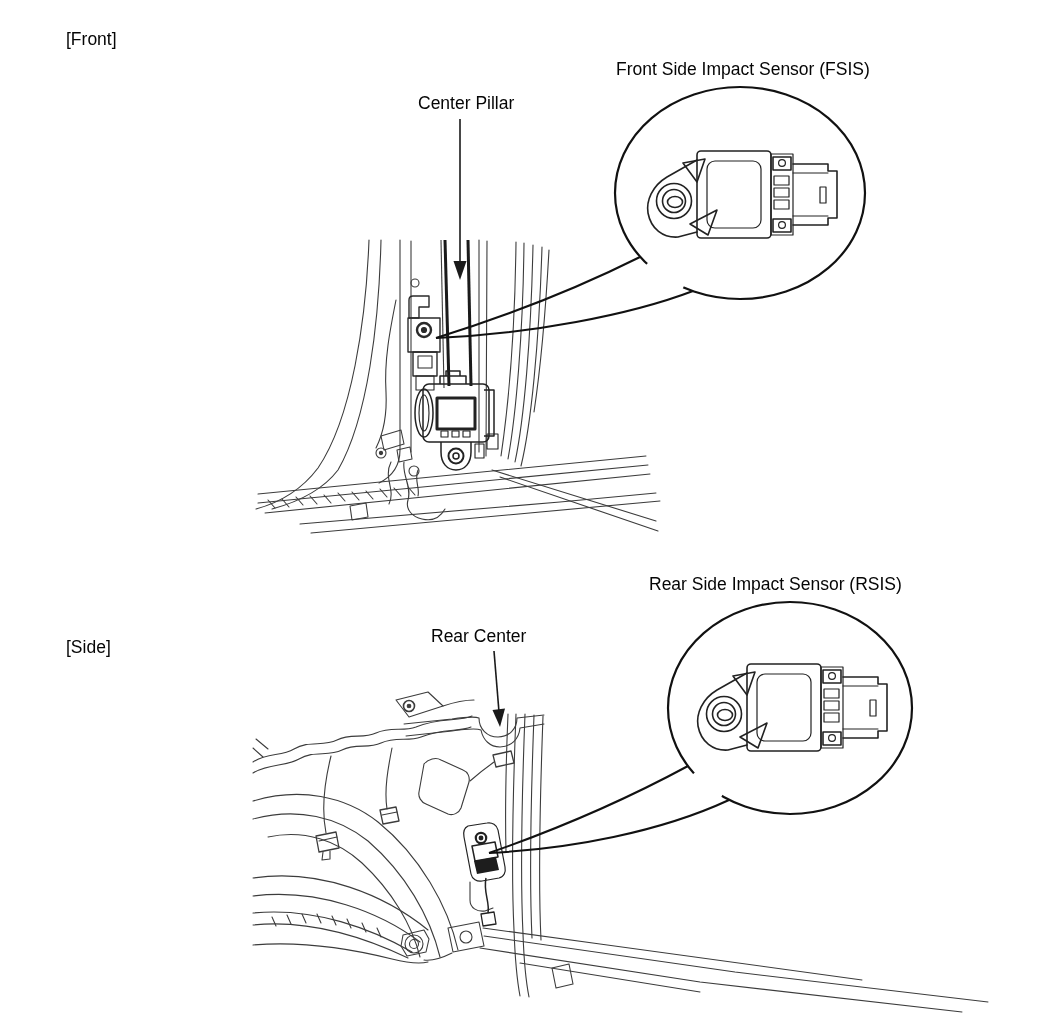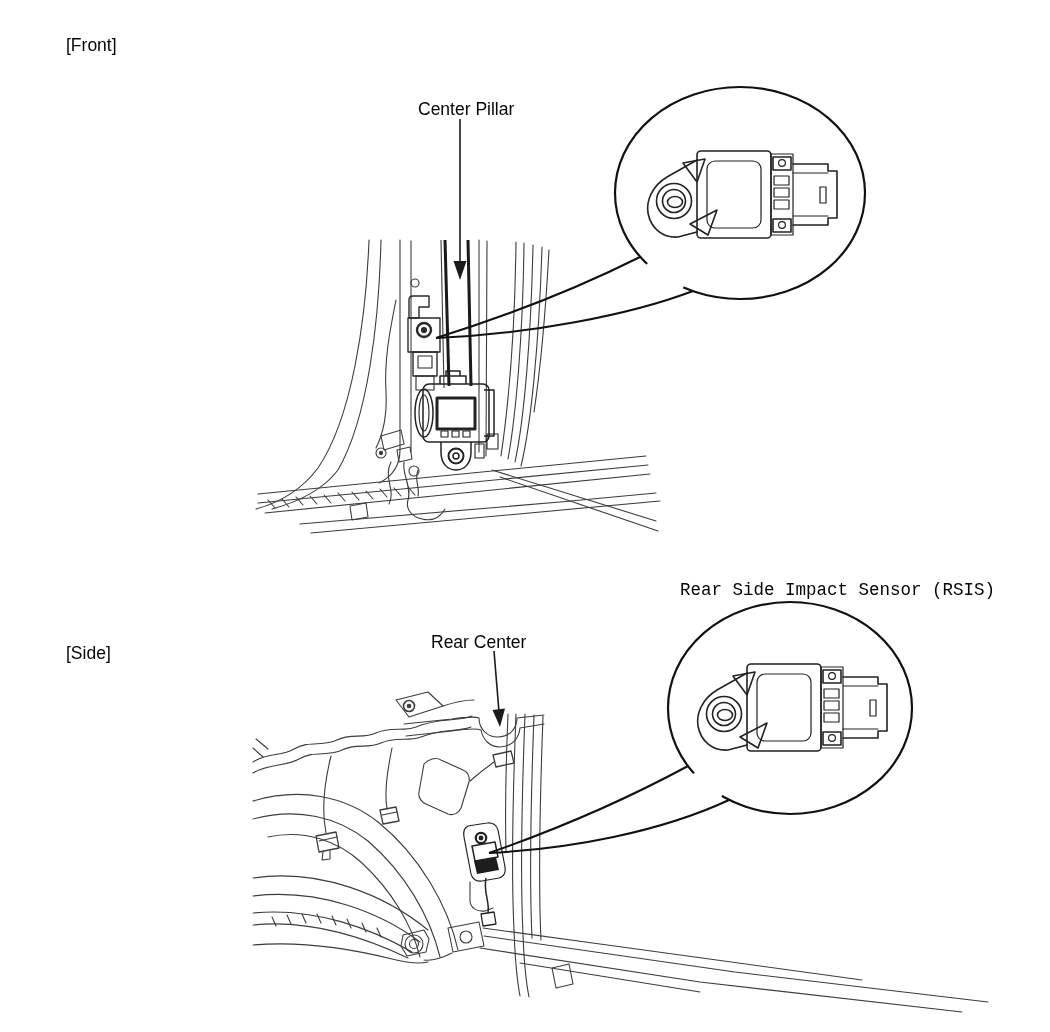--- a/index.html
+++ b/index.html
@@ -1,21 +1,21 @@
 <!DOCTYPE html>
 <html><head>
 <meta charset="utf-8">
 <style>
   html,body{margin:0;padding:0;background:#ffffff;}
   #page{
     position:relative;width:1050px;height:1032px;background:#ffffff;overflow:hidden;
     font-family:"Liberation Sans","DejaVu Sans",sans-serif;color:#000;
   }
   #art{position:absolute;left:0;top:0;width:1050px;height:1032px;}
-  .lbl{position:absolute;font-size:17.5px;line-height:21px;white-space:nowrap;color:#050505;margin-top:6px;}
+  .lbl{position:absolute;font-size:17.5px;line-height:21px;white-space:nowrap;color:#050505;}
   .tag{font-size:17.5px;}
 </style>
 </head>
 <body>
 
 <div id="page">
 
   <svg id="art" viewBox="0 0 1050 1032" xmlns="http://www.w3.org/2000/svg">
     <defs>
       <g id="sensor-detail" fill="none" stroke="#222" stroke-width="1.6" stroke-linejoin="round" stroke-linecap="round">
@@ -188,17 +188,18 @@
       <ellipse cx="790" cy="708" rx="122" ry="106" fill="#ffffff" stroke="#111" stroke-width="2.2"></ellipse>
       <path d="M693.9,773.3 A122,106 0 0 0 721.8,795.9" stroke="#ffffff" stroke-width="7" fill="none"></path>
       <path d="M489,853 C555,830 625,800 688,766" stroke="#111" stroke-width="2" fill="none"></path>
       <path d="M489,853 C570,849 660,832 729,800" stroke="#111" stroke-width="2" fill="none"></path>
       <use href="#sensor-detail" transform="translate(695,662)"></use>
     </g>
   </svg>
 
   <div class="lbl tag" style="left:66px;top:29px;">[Front]</div>
   <div class="lbl" style="left:418px;top:93px;text-align:right;">Center Pillar</div>
+  <div class="lbl" style="left:616px;top:59px;">Front Side Impact Sensor (FSIS)</div>
   <div class="lbl tag" style="left:66px;top:637px;">[Side]</div>
   <div class="lbl" style="left:431px;top:626px;">Rear Center</div>
-  <div class="lbl" style="left:680px;top:574px;font-family:Liberation Mono, monospace;">Rear Side Impact Sensor (RSIS)</div>
+  <div class="lbl" style="left:649px;top:574px;">Rear Side Impact Sensor (RSIS)</div>
 
 </div>
 
 </body></html>

